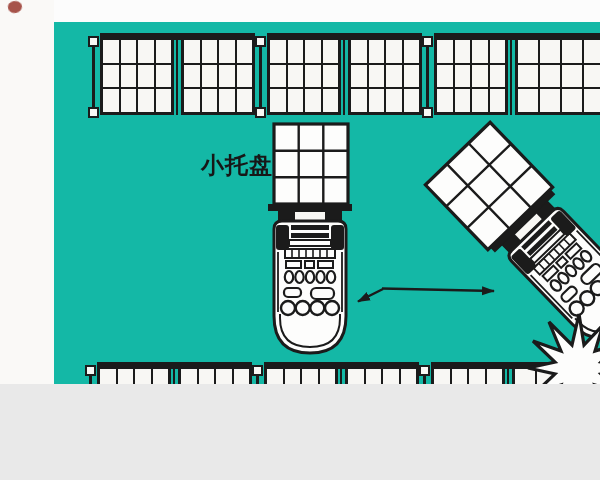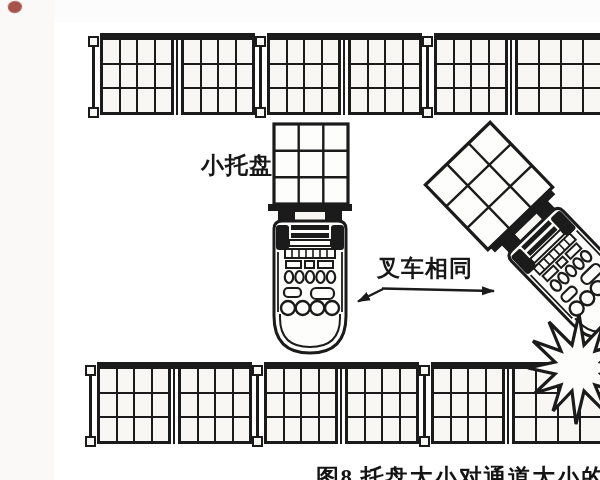--- a/index.html
+++ b/index.html
@@ -1,19 +1,19 @@
 <!DOCTYPE html>
 <html><head>
 <meta charset="utf-8">
 <style>
   html,body{margin:0;padding:0;background:#e9e9e9;}
   .page{
     position:relative;
-    width:600px;height:480px;
-    background:#ffffff;
+    width:600px;height:384px;
+    background:#14b8a6;
     overflow:hidden;
     font-family:"Liberation Serif","DejaVu Serif",serif;
     color:#1b1b1b;
   }
   .top-strip{position:absolute;left:0;top:0;width:600px;height:22px;background:#fcfcfc;}
   .left-strip{position:absolute;left:0;top:0;width:54px;height:480px;background:#faf9f7;}
   .scan-artifact{
     position:absolute;left:8px;top:1px;width:14px;height:12px;
     background:#9e4238;border-radius:45% 55% 50% 50%;
     filter:blur(0.6px);transform:rotate(-12deg);opacity:.9;
@@ -314,21 +314,20 @@
           <div class="pallet-cell"></div>
           <div class="pallet-cell"></div>
           <div class="pallet-cell"></div>
           <div class="pallet-cell"></div>
           <div class="pallet-cell"></div>
         </div>
       </div>
     </div>
 
   <div class="lbl lbl-small-pallet">小托盘</div>
-  <div class="lbl lbl-forklifts-same">叉车相同</div>
   <div class="caption">图8 托盘大小对通道大小的影响</div>
 
   <svg class="overlay" width="600" height="480" viewBox="0 0 600 480">
     <defs>
       <marker id="ah" markerWidth="14" markerHeight="10" refX="12" refY="5" orient="auto" markerUnits="userSpaceOnUse">
         <path d="M0,0.5 L13,5 L0,9.5 Z" fill="#1b1b1b"></path>
       </marker>
 
       <g id="fk">
         <rect x="0" y="0" width="84" height="7" fill="#1b1b1b"></rect>

